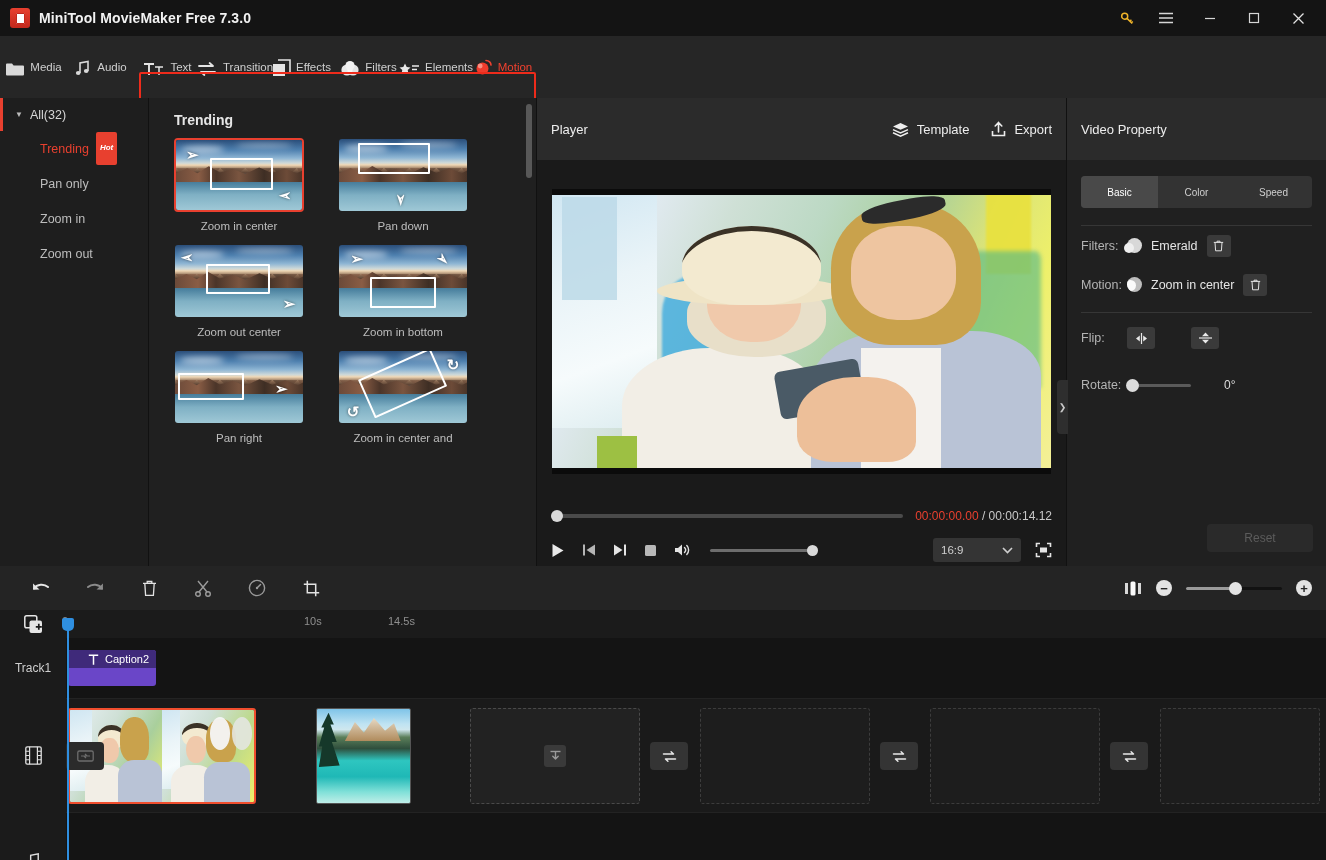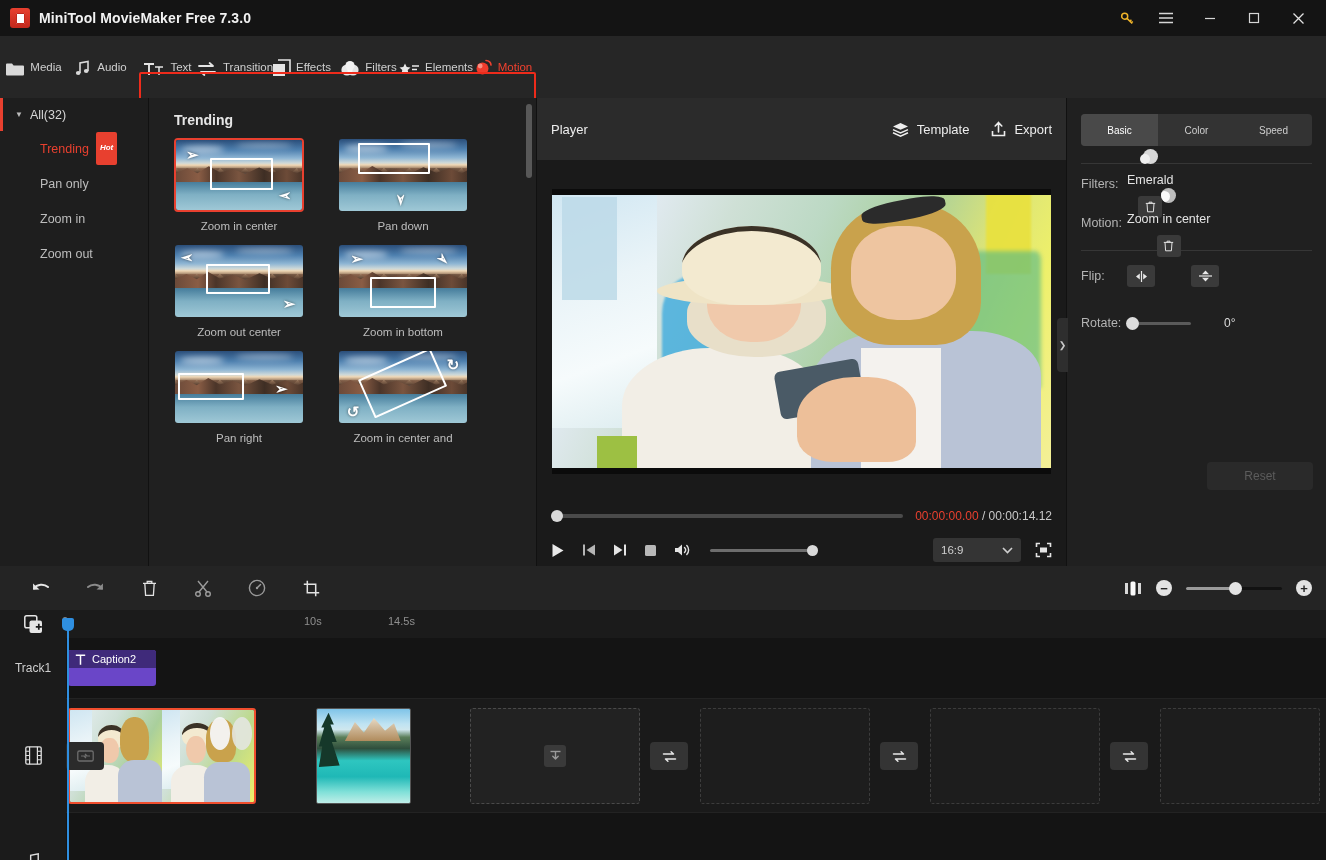--- a/index.html
+++ b/index.html
@@ -137,21 +137,21 @@
 
   
   .prop-head{height:62px;display:flex;align-items:center;padding-left:14px;background:#2b2b2b;font-size:13px;color:#ededed;}
   .prop-body{padding:16px 14px 0 14px;position:relative;height:406px;}
   .seg{display:flex;height:32px;background:#333;border-radius:4px;overflow:hidden;}
   .seg div{flex:1;display:flex;align-items:center;justify-content:center;font-size:10px;color:#cfcfcf;cursor:default;}
   .seg div.on{background:#494949;color:#fff;}
   .hr{height:1px;background:#363636;margin:17px 0 0 0;}
   .prow{display:flex;align-items:center;height:39px;font-size:12.5px;color:#b4b4b4;}
   .plab{width:46px;}
-  .pval{display:flex;align-items:center;gap:9px;color:#e4e4e4;flex-direction:column;}
+  .pval{display:flex;align-items:center;gap:9px;color:#e4e4e4;}
   .dot-ic{width:15px;height:15px;border-radius:50%;background:#d8d8d8;position:relative;}
   .dot-ic::after{content:"";position:absolute;left:-3px;bottom:0;width:10px;height:10px;border-radius:50%;background:#efefef;}
   .mdot{width:15px;height:15px;border-radius:50%;background:#bdbdbd;position:relative;overflow:hidden;}
   .mdot::after{content:"";position:absolute;left:-2px;top:3px;width:11px;height:11px;border-radius:50%;background:#fafafa;}
   .trash{width:24px;height:22px;background:#3a3a3a;border-radius:3px;display:flex;align-items:center;
     justify-content:center;font-size:11px;color:#e2e2e2;cursor:default;}
   .fbtn{width:28px;height:22px;background:#3a3a3a;border-radius:3px;display:flex;align-items:center;
     justify-content:center;color:#e9e9e9;cursor:default;margin-right:36px;}
   .rot{display:flex;align-items:center;gap:0;}
   .rbar{width:60px;height:3px;background:#5a5a5a;border-radius:2px;position:relative;margin-left:4px;}
@@ -184,21 +184,21 @@
   .track-head{position:absolute;left:0;width:66px;background:#1b1b1b;display:flex;align-items:center;justify-content:center;}
   .th1{top:28px;height:60px;font-size:12px;color:#cfcfcf;}
   .th2{top:88px;height:115px;color:#e0e0e0;font-size:16px;}
   .th3{top:203px;height:93px;color:#e0e0e0;font-size:16px;}
   .lane{position:absolute;left:66px;right:0;}
   .lane1{top:28px;height:60px;background:#141414;}
   .lane2{top:88px;height:115px;background:#1a1a1a;border-top:1px solid #232323;border-bottom:1px solid #232323;}
   .lane3{top:203px;height:93px;background:#141414;}
   .caption{position:absolute;left:2px;top:12px;width:88px;height:36px;background:#6a46c8;border-radius:3px;
     display:flex;align-items:flex-start;overflow:hidden;}
-  .cap-top{width:100%;height:18px;background:#3f2a7a;display:flex;align-items:center;gap:6px;padding-left:7px;
+  .cap-top{width:100%;height:18px;background:#3f2a7a;display:flex;align-items:center;gap:6px;padding-left:20px;
     font-size:11px;color:#fff;}
   .clipA{position:absolute;left:2px;top:9px;width:188px;height:96px;border:2px solid #f04e2e;border-radius:3px;overflow:hidden;display:flex;}
   .clipA .half{flex:1;position:relative;overflow:hidden;}
   .clipB{position:absolute;left:250px;top:9px;width:95px;height:96px;border:1px solid #555;border-radius:2px;overflow:hidden;}
   .lake{position:absolute;inset:0;background:linear-gradient(#7fc4e8 0%,#bfe3f2 16%,#cfe7ee 22%,#5b7f5a 30%,#2f4f3d 42%,#2ec6c0 55%,#1fb8b6 72%,#7fe0d8 88%,#bfeee8 100%);}
   .lake-mtn{position:absolute;top:8%;left:30%;width:60%;height:26%;background:linear-gradient(#e8dcc8,#b08b5c);
     clip-path:polygon(0 100%,18% 22%,34% 66%,52% 6%,72% 58%,88% 28%,100% 100%);}
   .lake-tree{position:absolute;left:2%;top:4%;width:26%;height:78%;background:#15382a;
     clip-path:polygon(40% 0,62% 16%,48% 16%,74% 40%,54% 40%,86% 72%,0 74%,14% 46%,0 46%,22% 20%,10% 20%);}
   .trans-btn{position:absolute;top:43px;width:38px;height:28px;background:#343434;border-radius:4px;
@@ -538,20 +538,21 @@
             <svg width="17" height="16" viewBox="0 0 17 16">
                 <path d="M1.5 5V1.5H5M12 1.5h3.5V5M15.5 11v3.5H12M5 14.5H1.5V11" stroke="#e4e4e4" stroke-width="1.6" fill="none"></path>
                 <rect x="5" y="5.5" width="7" height="5" fill="#e4e4e4"></rect>
               </svg>
           </span>
         </div>
       </div>
     </div>
 
     <div class="col-prop">
+      <div class="prop-head">Video Property</div>
       <div class="prop-body">
         <div class="collapse">❯</div>
         <div class="seg">
           <div class="on">Basic</div>
           <div>Color</div>
           <div>Speed</div>
         </div>
         <div class="hr"></div>
 
         <div class="prow">

